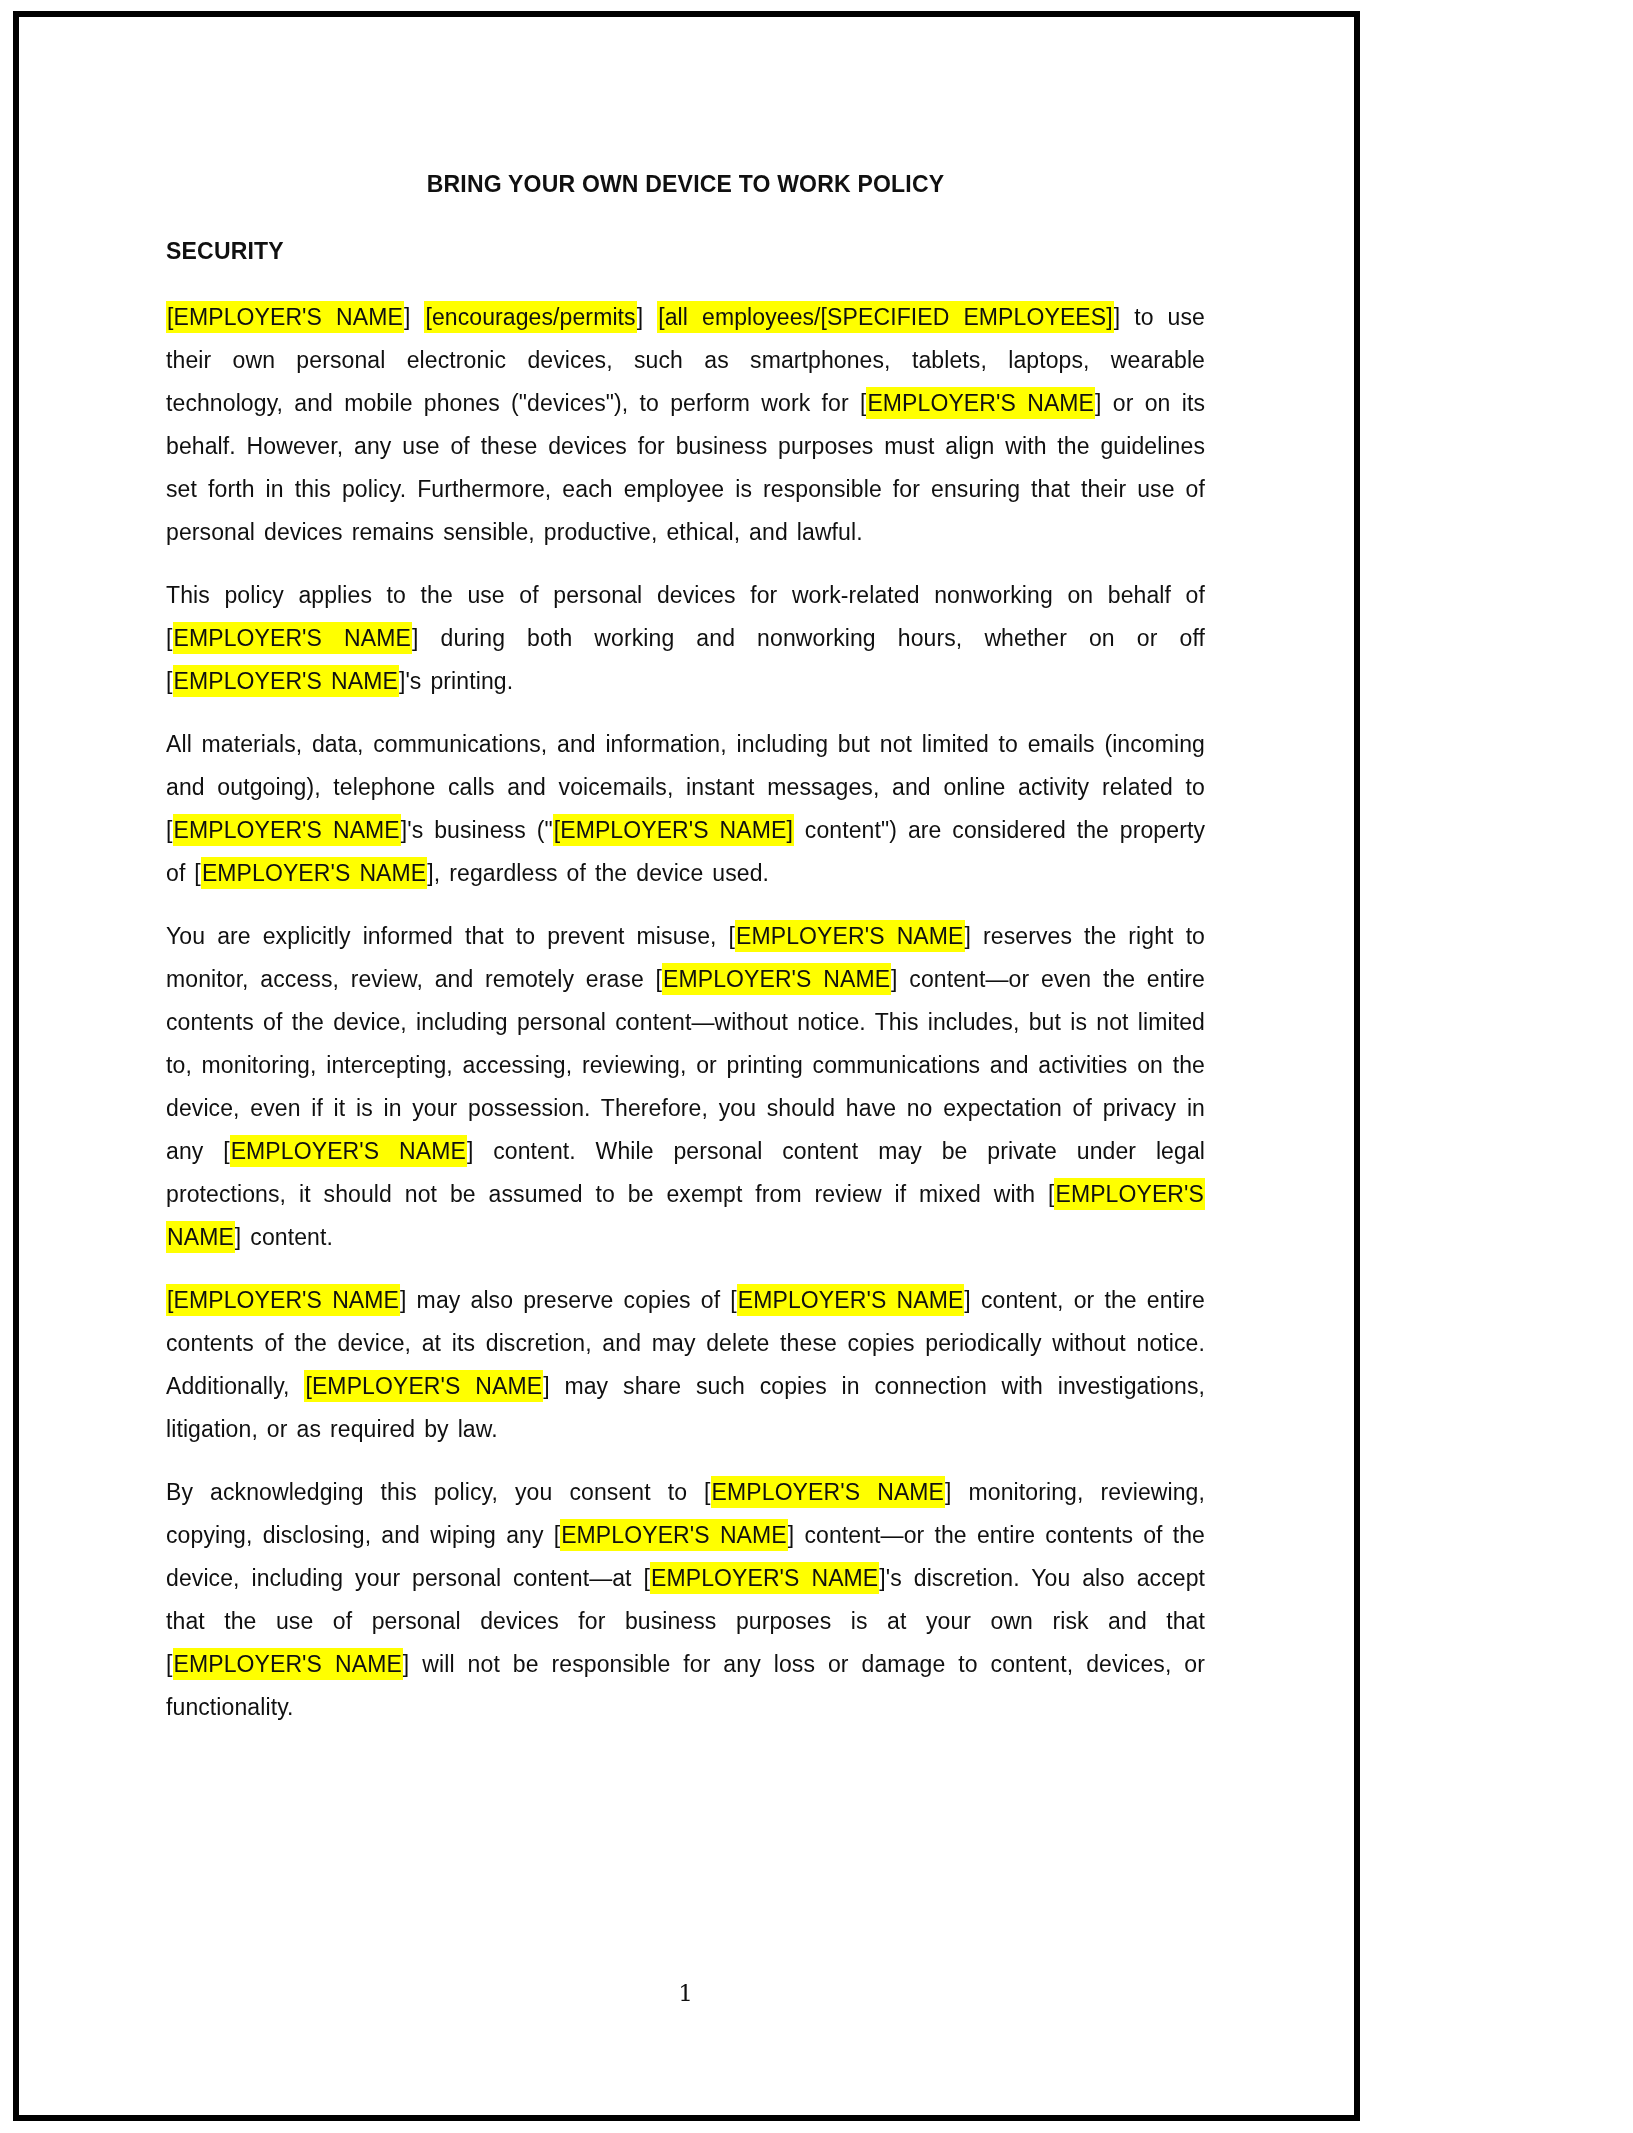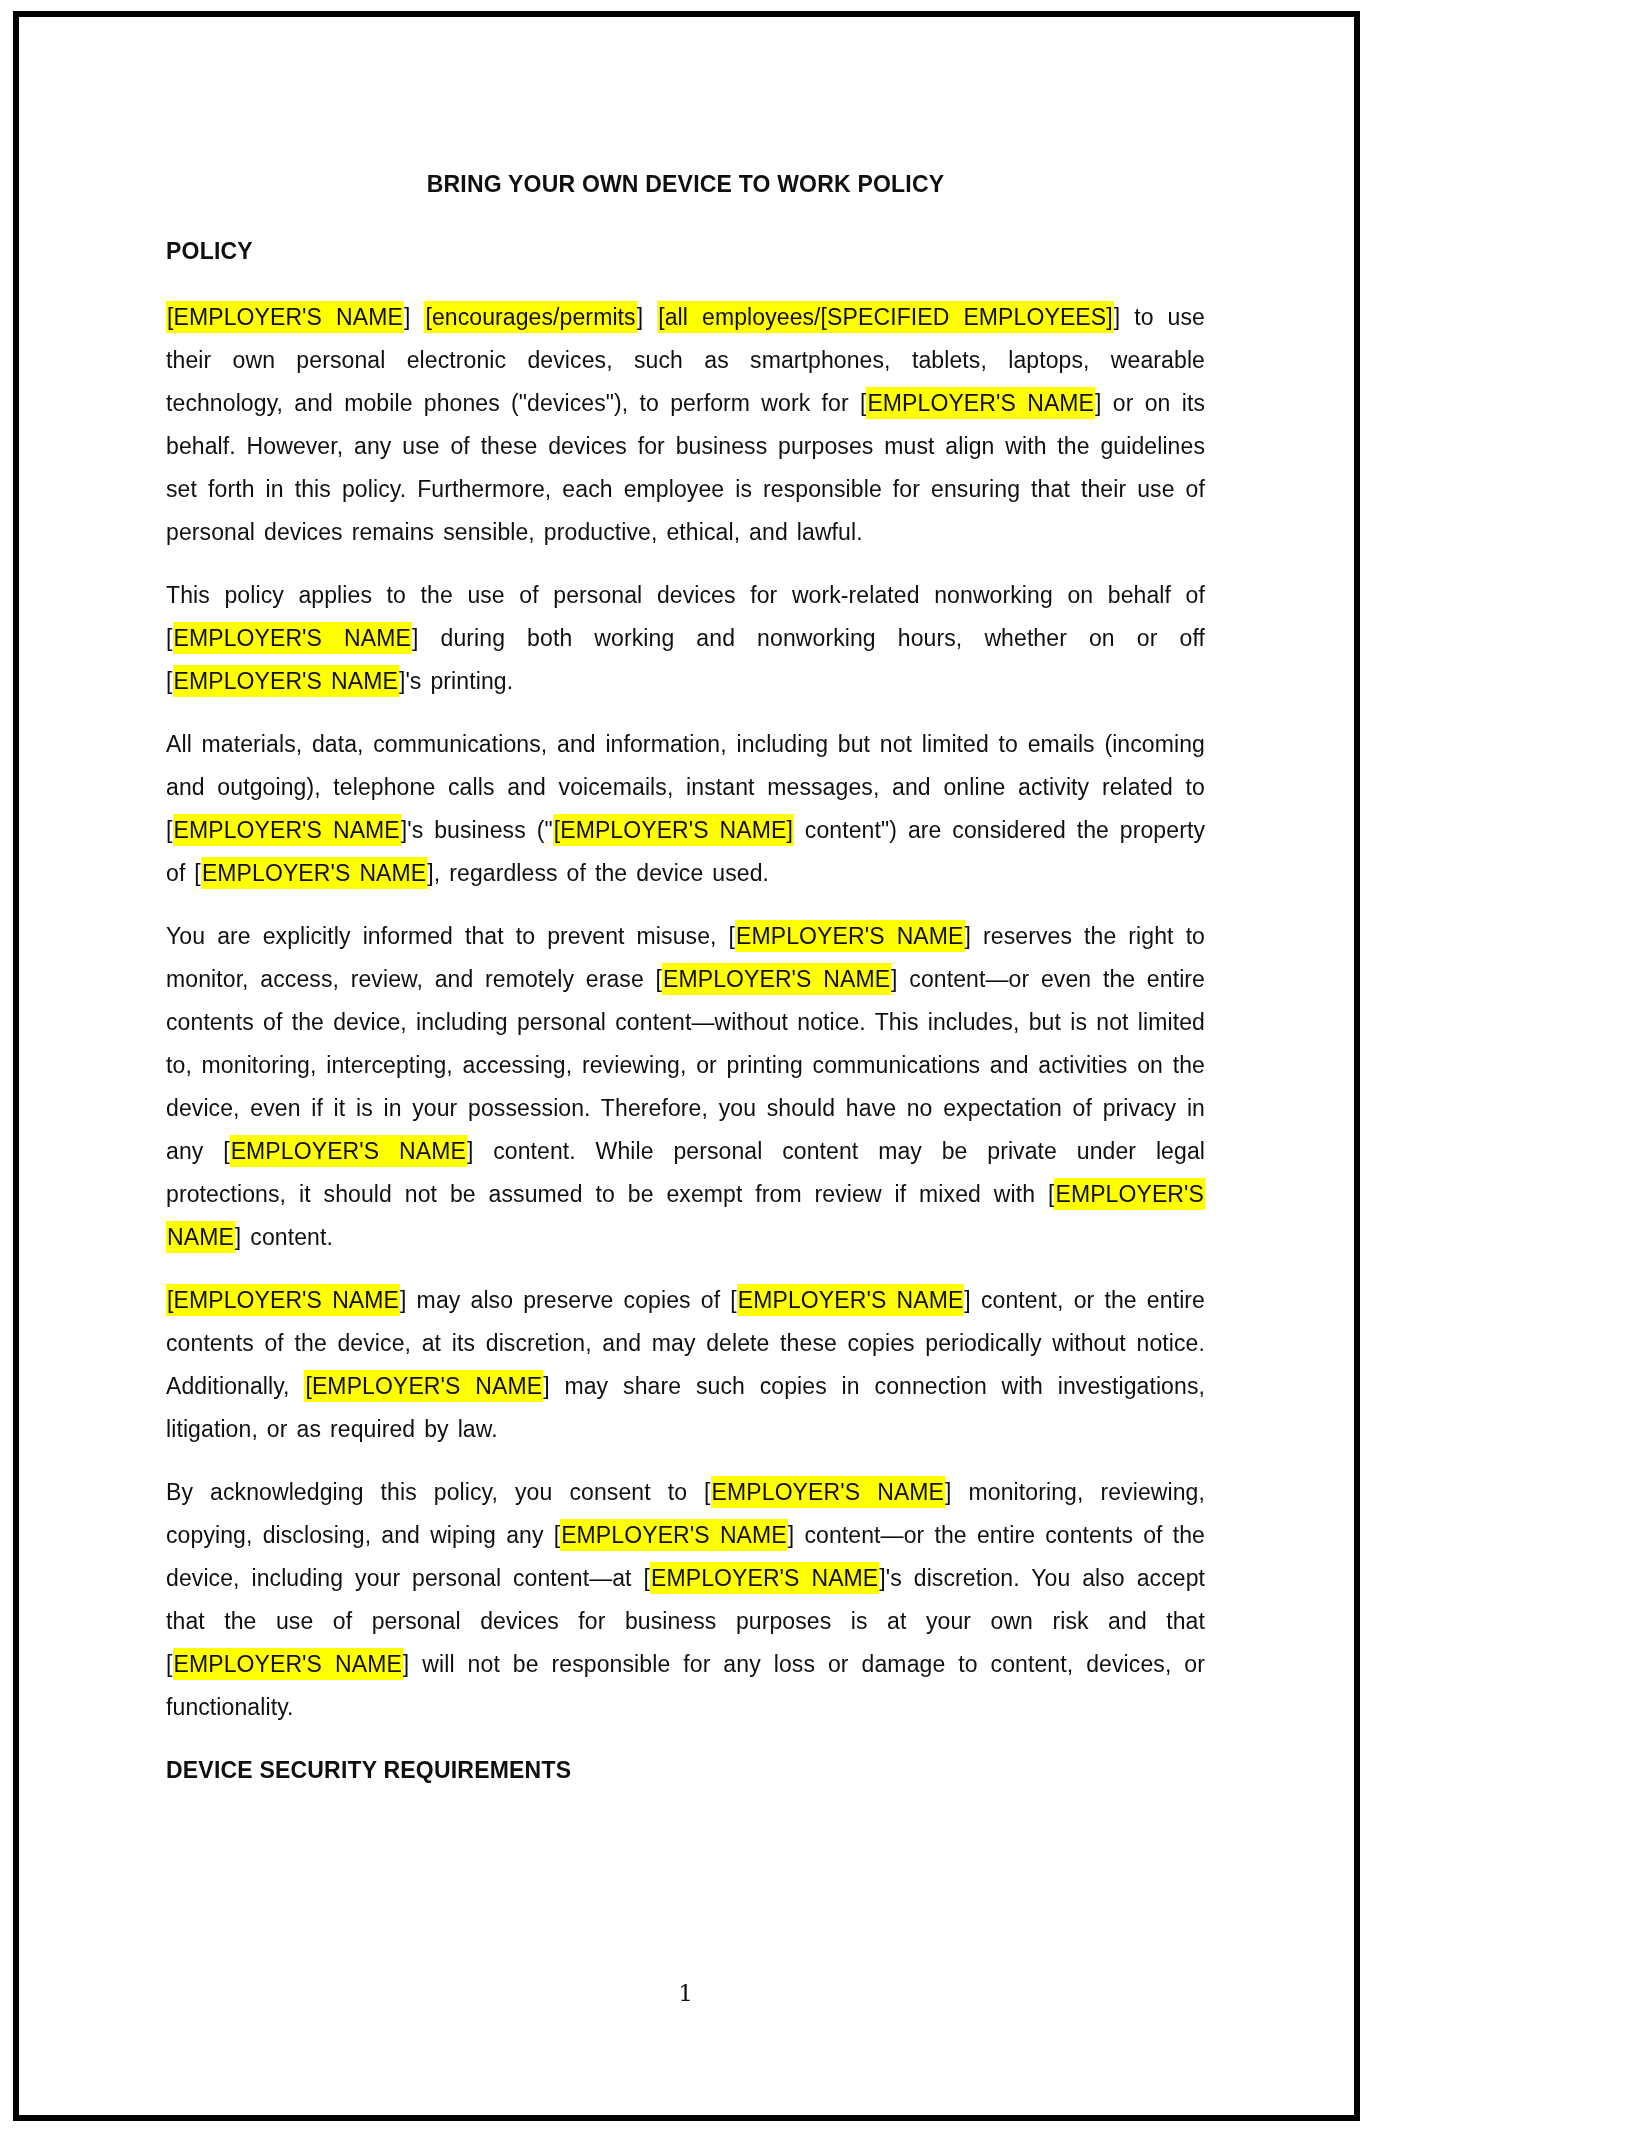--- a/index.html
+++ b/index.html
@@ -79,24 +79,23 @@
   }
 </style>
 </head>
 <body>
 
 <div class="page">
   <div class="frame"></div>
   <div class="content">
     <div class="title">BRING YOUR OWN DEVICE TO WORK POLICY</div>
     <div>
-        <h2 class="heading"><span>POLICY</span></h2>
+        <h2 class="heading"><span>SECURITY</span></h2>
         <p class="para"><span class="hl">[EMPLOYER'S NAME</span><span>] </span><span class="hl">[encourages/permits</span><span>] </span><span class="hl">[all employees/[SPECIFIED EMPLOYEES]</span><span>] to use their own personal electronic devices, such as smartphones, tablets, laptops, wearable technology, and mobile phones ("</span><span class="b">devices</span><span>"), to perform work for [</span><span class="hl">EMPLOYER'S NAME</span><span>] or on its behalf. However, any use of these devices for business purposes must align with the guidelines set forth in this policy. Furthermore, each employee is responsible for ensuring that their use of personal devices remains sensible, productive, ethical, and lawful.</span></p>
         <p class="para"><span>This policy applies to the use of personal devices for work-related nonworking on behalf of [</span><span class="hl">EMPLOYER'S NAME</span><span>] during both working and nonworking hours, whether on or off [</span><span class="hl">EMPLOYER'S NAME</span><span>]'s printing.</span></p>
         <p class="para"><span>All materials, data, communications, and information, including but not limited to emails (incoming and outgoing), telephone calls and voicemails, instant messages, and online activity related to [</span><span class="hl">EMPLOYER'S NAME</span><span>]'s business ("</span><span class="hl b">[EMPLOYER'S NAME]</span><span class="b"> content</span><span>") are considered the property of [</span><span class="hl">EMPLOYER'S NAME</span><span>], regardless of the device used.</span></p>
         <p class="para"><span>You are explicitly informed that to prevent misuse, [</span><span class="hl">EMPLOYER'S NAME</span><span>] reserves the right to monitor, access, review, and remotely erase [</span><span class="hl">EMPLOYER'S NAME</span><span>] content—or even the entire contents of the device, including personal content—without notice. This includes, but is not limited to, monitoring, intercepting, accessing, reviewing, or printing communications and activities on the device, even if it is in your possession. Therefore, you should have no expectation of privacy in any [</span><span class="hl">EMPLOYER'S NAME</span><span>] content. While personal content may be private under legal protections, it should not be assumed to be exempt from review if mixed with [</span><span class="hl">EMPLOYER'S NAME</span><span>] content.</span></p>
         <p class="para"><span class="hl">[EMPLOYER'S NAME</span><span>] may also preserve copies of [</span><span class="hl">EMPLOYER'S NAME</span><span>] content, or the entire contents of the device, at its discretion, and may delete these copies periodically without notice. Additionally, </span><span class="hl">[EMPLOYER'S NAME</span><span>] may share such copies in connection with investigations, litigation, or as required by law.</span></p>
         <p class="para"><span>By acknowledging this policy, you consent to [</span><span class="hl">EMPLOYER'S NAME</span><span>] monitoring, reviewing, copying, disclosing, and wiping any [</span><span class="hl">EMPLOYER'S NAME</span><span>] content—or the entire contents of the device, including your personal content—at [</span><span class="hl">EMPLOYER'S NAME</span><span>]'s discretion. You also accept that the use of personal devices for business purposes is at your own risk and that [</span><span class="hl">EMPLOYER'S NAME</span><span>] will not be responsible for any loss or damage to content, devices, or functionality.</span></p>
-        <h2 class="heading"><span>DEVICE SECURITY REQUIREMENTS</span></h2>
       </div>
   </div>
   <div class="page-num">1</div>
 </div>
 
 </body></html>

